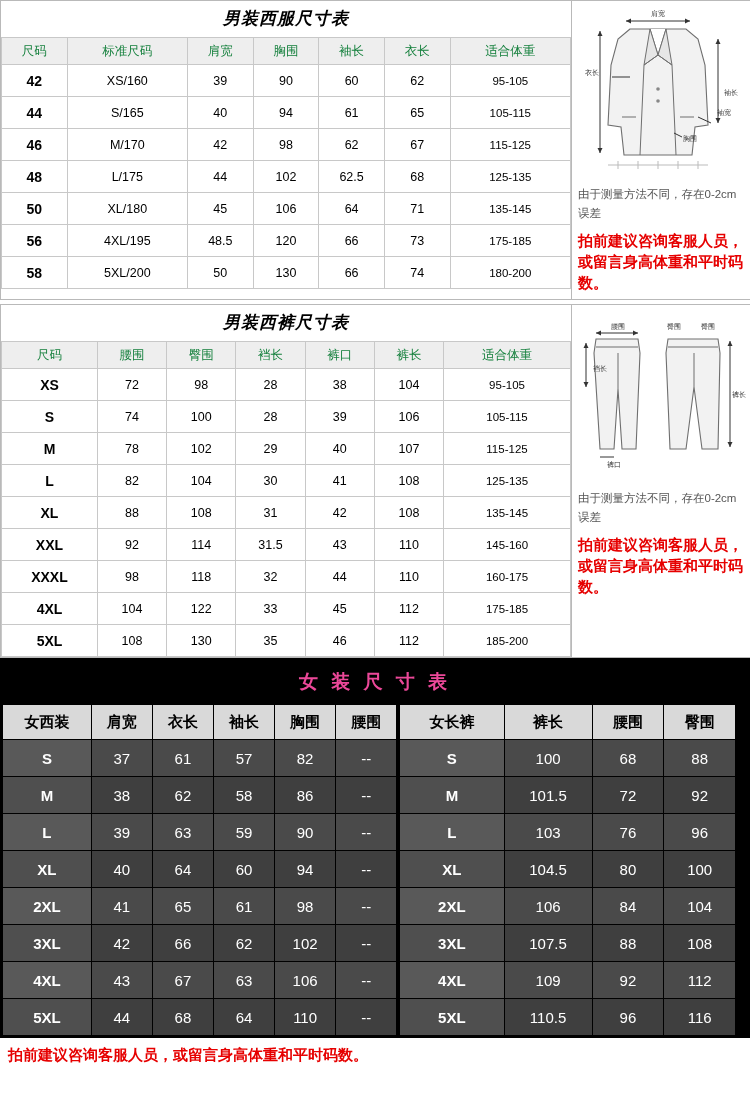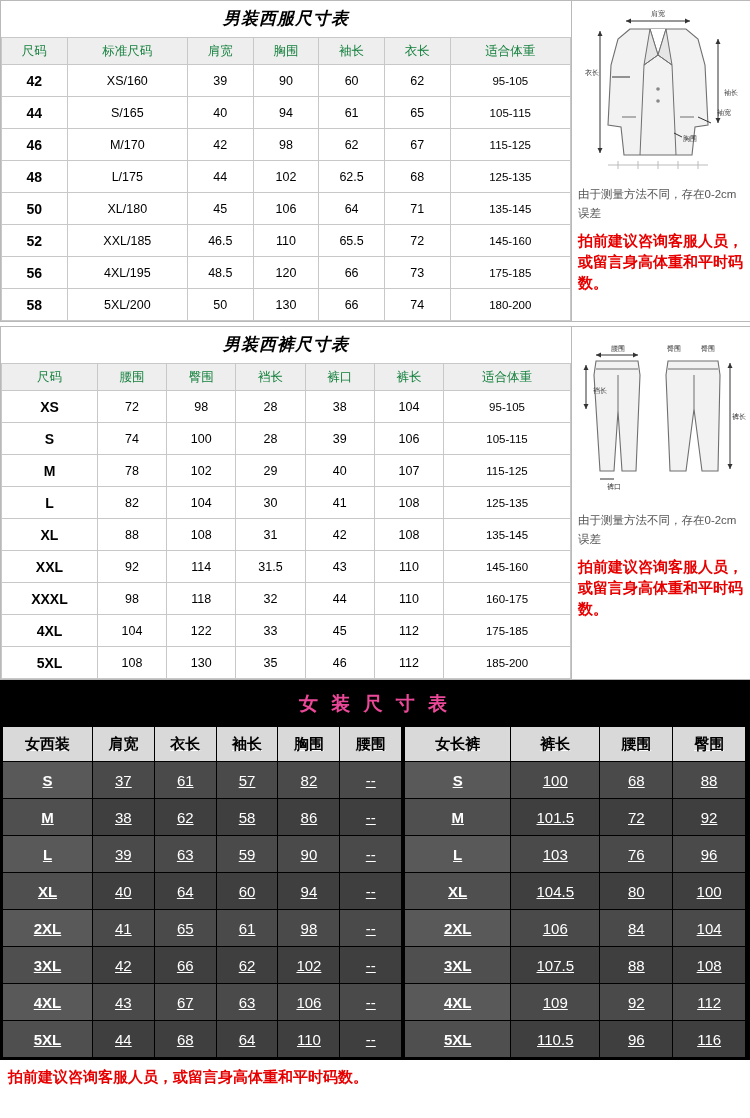--- a/index.html
+++ b/index.html
@@ -55,21 +55,21 @@
   }
 
   
   .dark{
     background:#000;color:#fff;padding:6px 0 0 0;width:750px;box-sizing:border-box;
   }
   .dark-title{
     text-align:center;color:#ec4899;font-size:19px;font-weight:bold;letter-spacing:4px;
     padding:5px 0 9px 0;
   }
-  .dark-tables{display:flex;padding:0 4px 2px 2px;box-sizing:border-box;text-decoration:underline;}
+  .dark-tables{display:flex;padding:0 14px 2px 2px;box-sizing:border-box;}
   .dark-tables .t{flex:1 1 auto;}
   .dark-tables .t.t2{margin-left:2px;}
   table.dk{border-collapse:collapse;width:100%;}
   table.dk th,table.dk td{
     border:1px solid #000;
     text-align:center;
     font-size:15px;
     height:34px;
     color:#fff;
     font-weight:normal;
@@ -150,29 +150,20 @@
             <td class="last">125-135</td>
           </tr>
           <tr>
             <td class="first">50</td>
             <td>XL/180</td>
             <td>45</td>
             <td>106</td>
             <td>64</td>
             <td>71</td>
             <td class="last">135-145</td>
-          </tr>
-          <tr>
-            <td class="first">52</td>
-            <td>XXL/185</td>
-            <td>46.5</td>
-            <td>110</td>
-            <td>65.5</td>
-            <td>72</td>
-            <td class="last">145-160</td>
           </tr>
           <tr>
             <td class="first">56</td>
             <td>4XL/195</td>
             <td>48.5</td>
             <td>120</td>
             <td>66</td>
             <td>73</td>
             <td class="last">175-185</td>
           </tr>

